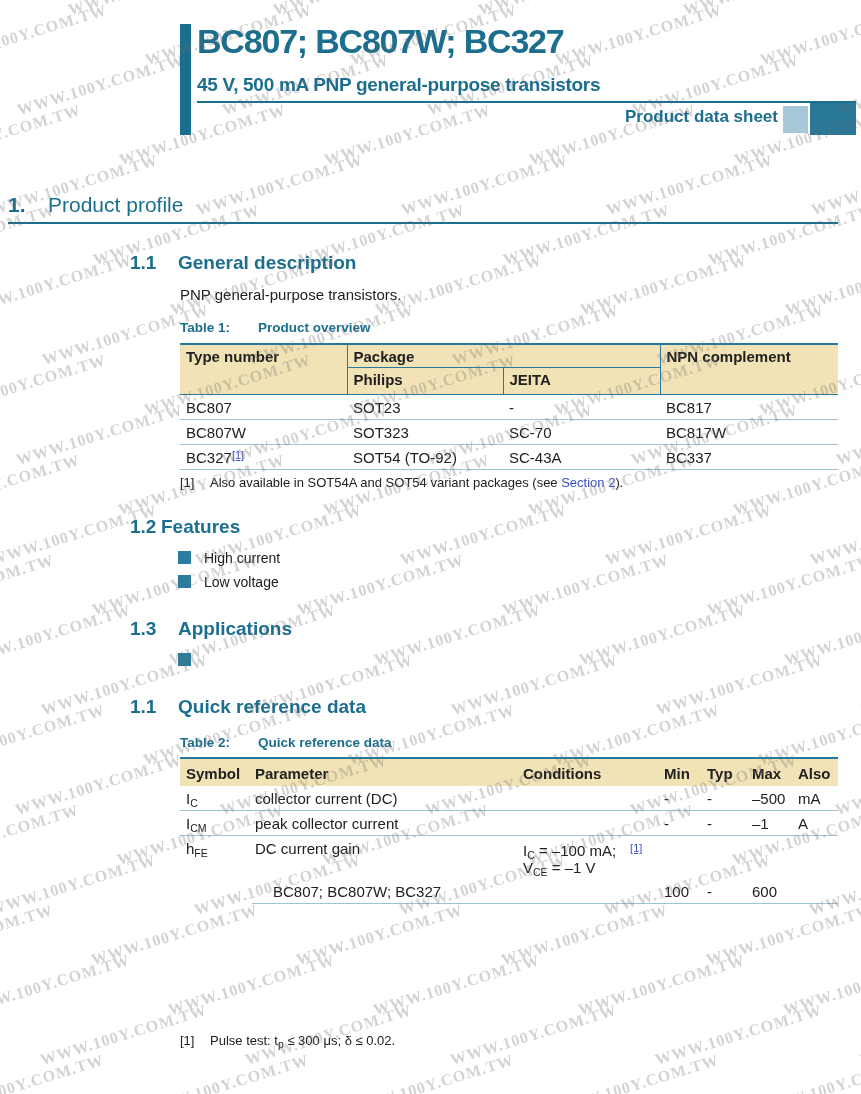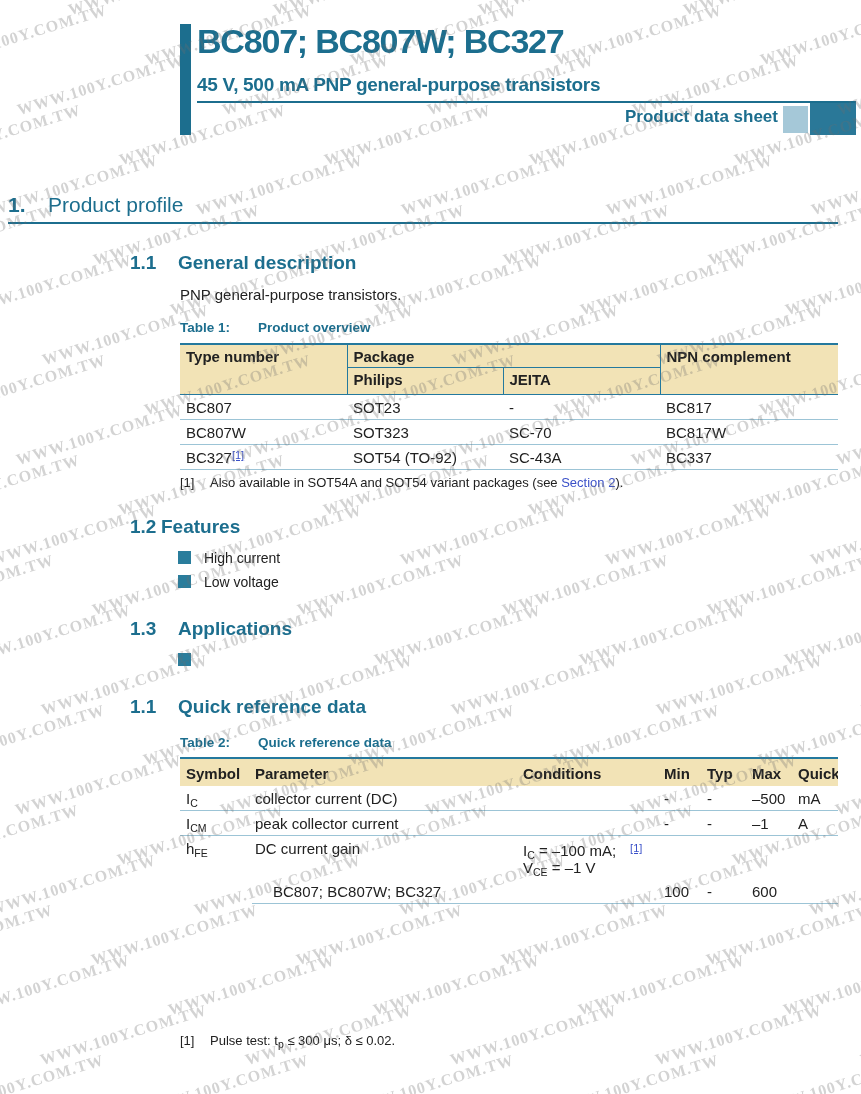--- a/index.html
+++ b/index.html
@@ -184,21 +184,21 @@
           <col style="width:46px">
       </colgroup>
       <tbody>
         <tr>
           <th class="c-sym">Symbol</th>
           <th class="c-par">Parameter</th>
           <th class="c-con">Conditions</th>
           <th class="c-min">Min</th>
           <th class="c-typ">Typ</th>
           <th class="c-max">Max</th>
-          <th class="c-uni">Quick</th>
+          <th class="c-uni">Also</th>
         </tr>
 
 
         <tr>
           <td class="c-sym"><span>I</span><sub>C</sub></td>
           <td class="c-par">collector current (DC)</td>
           <td class="c-con"></td>
           <td class="c-min">-</td>
           <td class="c-typ">-</td>
           <td class="c-max">–500</td>

